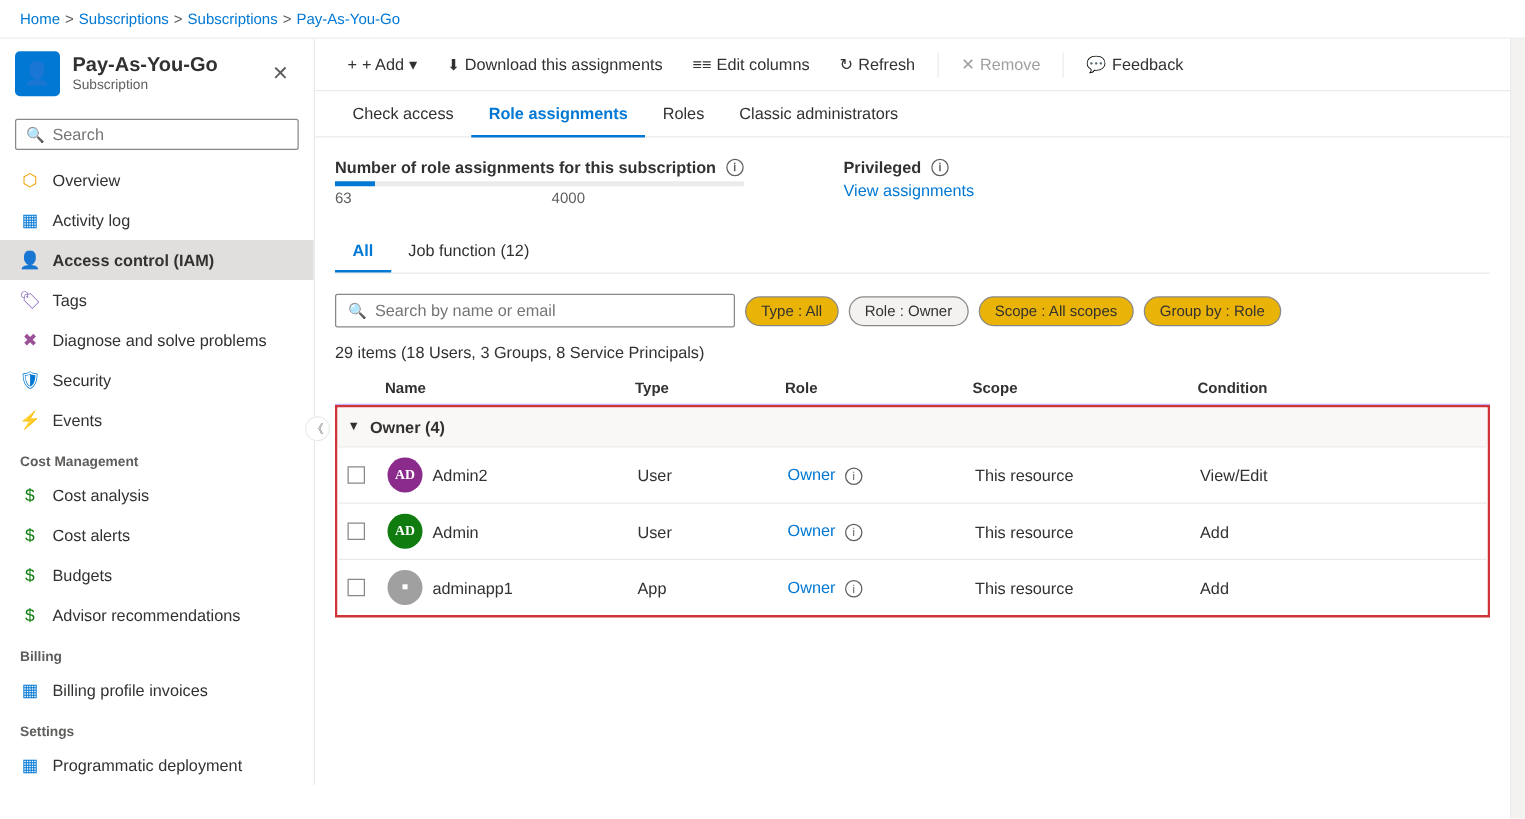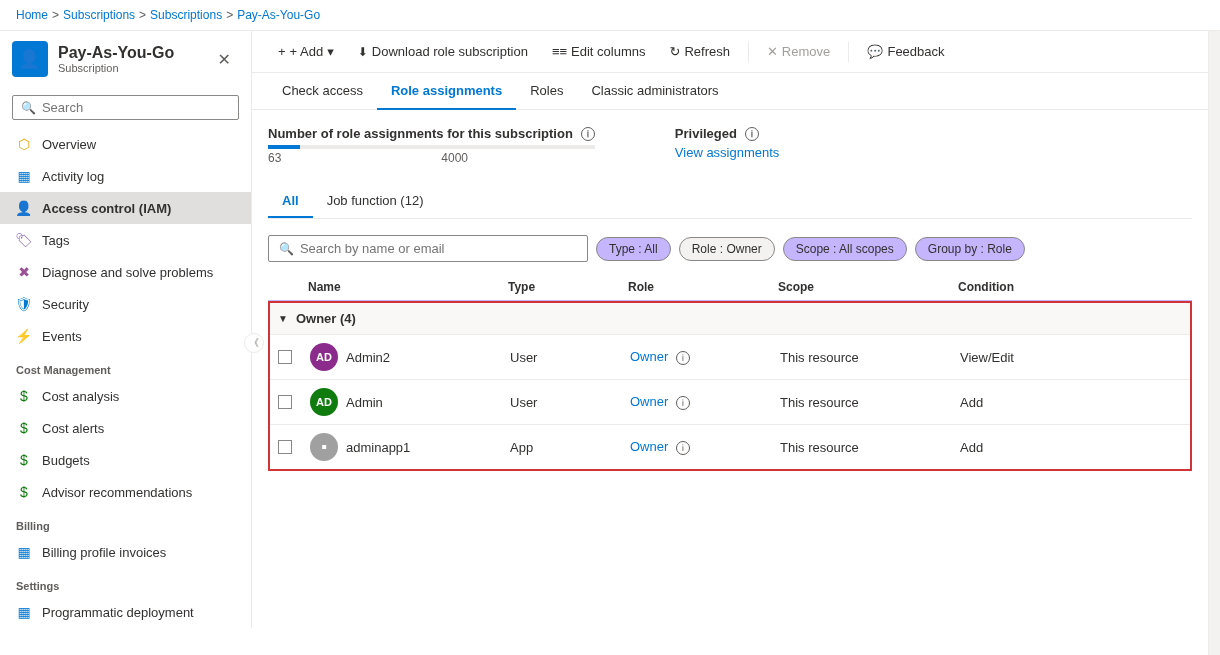--- a/index.html
+++ b/index.html
@@ -64,34 +64,34 @@
 
     
     .filter-tabs { display: flex; gap: 0; margin-bottom: 16px; border-bottom: 1px solid #edebe9; }
     .filter-tab { padding: 8px 14px; cursor: pointer; font-size: 13px; color: #323130; border-bottom: 2px solid transparent; }
     .filter-tab.active { color: #0078d4; border-bottom: 2px solid #0078d4; font-weight: 700; }
 
     
     .search-filter-row { display: flex; align-items: center; gap: 8px; margin-bottom: 12px; flex-wrap: wrap; }
     .search-box-main { display: flex; align-items: center; border: 1px solid #8a8886; border-radius: 2px; padding: 5px 10px; gap: 6px; background: #fff; width: 320px; }
     .search-box-main input { border: none; outline: none; font-size: 13px; width: 100%; background: transparent; }
-    .filter-chip { display: flex; align-items: center; padding: 4px 12px; border: 1px solid #8a8886; border-radius: 12px; background: #c4b5fd; font-size: 12px; cursor: pointer; gap: 4px; }
+    .filter-chip { display: flex; align-items: center; padding: 4px 12px; border: 1px solid #8a8886; border-radius: 12px; background: #eab308; font-size: 12px; cursor: pointer; gap: 4px; }
     .filter-chip.active { background: #f3f2f1; }
 
     
     .results-count { font-size: 13px; color: #323130; margin-bottom: 8px; }
 
     
     .table-container { width: 100%; }
     .table-header { display: grid; grid-template-columns: 32px 200px 120px 150px 180px 150px; padding: 6px 0; border-bottom: 1px solid #c4b5fd; }
     .table-header-cell { font-size: 12px; font-weight: 600; color: #323130; padding: 0 8px; }
 
     .table-group-row { display: flex; align-items: center; padding: 8px 8px; gap: 8px; background: #f9f8f7; font-size: 13px; font-weight: 600; color: #323130; border: 2px solid #d13438; }
 
-    .avatar { width: 28px; height: 28px; border-radius: 50%; display: flex; align-items: center; justify-content: center; font-size: 11px; font-weight: 600; color: #fff; flex-shrink: 0; }
+    .avatar { width: 28px; height: 28px; border-radius: 50%; display: flex; align-items: center; justify-content: center; font-size: 11px; font-weight: 600; color: #fff; flex-shrink: 0; font-family: Liberation Serif, serif; }
     .name-cell { display: flex; align-items: center; gap: 8px; }
 
     .checkbox { width: 14px; height: 14px; border: 1px solid #8a8886; background: #fff; cursor: pointer; display: flex; align-items: center; justify-content: center; }
 
     .info-icon { display: inline-flex; align-items: center; justify-content: center; width: 14px; height: 14px; border-radius: 50%; border: 1px solid #605e5c; color: #605e5c; font-size: 9px; cursor: pointer; margin-left: 4px; }
 
     .sidebar-wrapper { position: relative; width: 252px; min-width: 252px; }
 
     .collapse-sidebar-btn { position: absolute; right: -12px; top: 50%; transform: translateY(-50%); width: 20px; height: 20px; background: #fff; border: 1px solid #edebe9; border-radius: 50%; display: flex; align-items: center; justify-content: center; cursor: pointer; z-index: 10; font-size: 10px; color: #605e5c; }
 
@@ -200,21 +200,21 @@
     <div class="content-area">
 
       <div class="toolbar">
         <button class="toolbar-btn">
           <span>+</span>
           <span>+ Add</span>
           <span>▾</span>
         </button>
         <button class="toolbar-btn">
           <span style="font-size:12px;">⬇</span>
-          <span>Download role subscription</span>
+          <span>Download this assignments</span>
         </button>
         <button class="toolbar-btn">
           <span>≡≡</span>
           <span>Edit columns</span>
         </button>
         <button class="toolbar-btn">
           <span>↻</span>
           <span>Refresh</span>
         </button>
         <div class="toolbar-divider"></div>
@@ -279,20 +279,21 @@
             <span>Role : Owner</span>
           </div>
           <div class="filter-chip">
             <span>Scope : All scopes</span>
           </div>
           <div class="filter-chip">
             <span>Group by : Role</span>
           </div>
         </div>
 
+        <div class="results-count">29 items (18 Users, 3 Groups, 8 Service Principals)</div>
 
         <div class="table-container">
 
           <div class="table-header">
             <div class="table-header-cell"></div>
             <div class="table-header-cell">Name</div>
             <div class="table-header-cell">Type</div>
             <div class="table-header-cell">Role</div>
             <div class="table-header-cell">Scope</div>
             <div class="table-header-cell">Condition</div>

